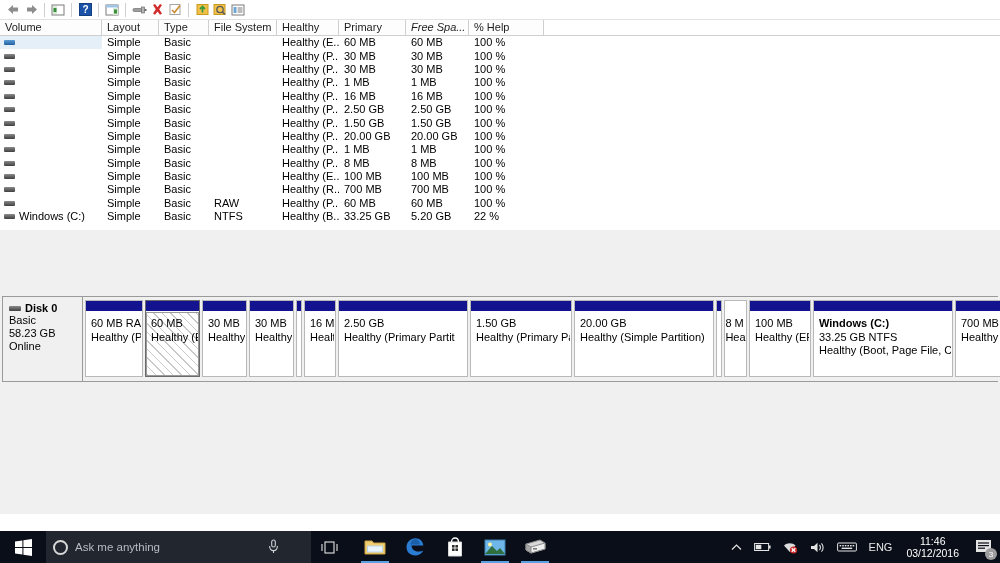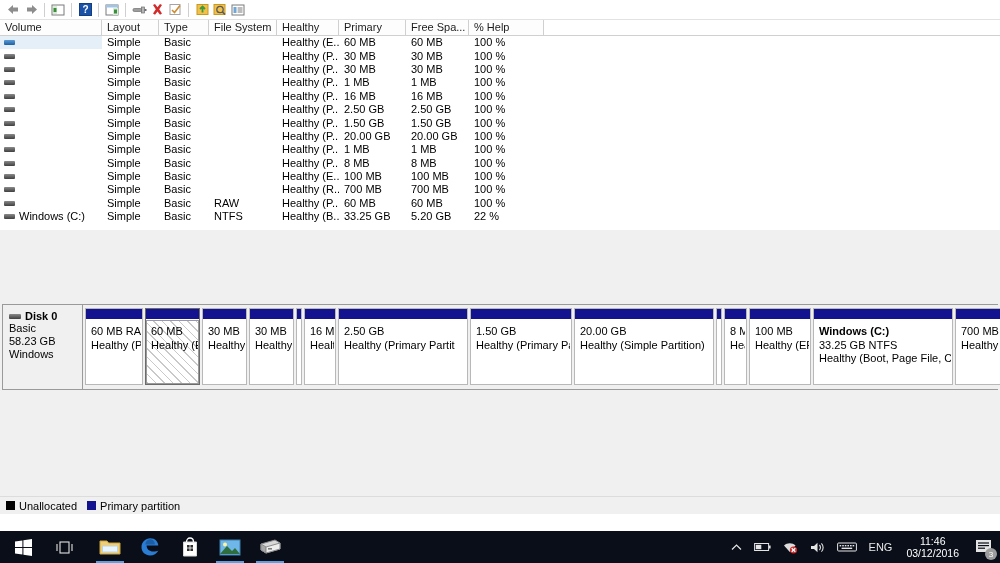--- a/index.html
+++ b/index.html
@@ -80,21 +80,21 @@
   .volicon i {
     position:absolute; left:0; top:1px; width:11px; height:5px;
     background:linear-gradient(#8a8a8a,#3f3f3f); display:block; border-radius:1px;
   }
   .volicon.sel i { background:linear-gradient(#5b9bd5,#1f5fa0); }
 
   
   .disk-pane { position:absolute; left:0; top:292px; width:1000px; height:198px;
                background:#f0f0f0; }
   .disk-row { display:flex; height:86px; border:1px solid #9a9a9a; background:#ffffff;
-              margin:12px 2px; }
+              margin:4px 2px; }
   .disk-info {
     width:80px; flex:none; border-right:1px solid #9a9a9a; padding:5px 6px 0 6px;
     background:#f0f0f0;
   }
   .disk-info .dtitle { font-size:11px; font-weight:bold; color:#000; display:flex; align-items:center; gap:4px;}
   .dicon { width:12px; height:7px; position:relative; flex:none;}
   .dicon i { position:absolute; left:0; top:1px; width:12px; height:5px;
              background:linear-gradient(#8a8a8a,#3f3f3f); border-radius:1px; }
   .disk-info .dline { font-size:11px; color:#000; line-height:13px; }
   .parts { flex:1; display:flex; background:#f0f0f0; padding:3px 2px 4px 2px; gap:2px; }
@@ -235,21 +235,21 @@
   </div>
 
   <div class="vol-pane">
     <div class="vol-header" id="volHeader">
         <div class="vh" style="width: 102px;">Volume</div>
         <div class="vh" style="width: 57px;">Layout</div>
         <div class="vh" style="width: 50px;">Type</div>
         <div class="vh" style="width: 68px;">File System</div>
         <div class="vh" style="width: 62px;">Healthy</div>
         <div class="vh" style="width: 67px;">Primary</div>
-        <div class="vh" style="width: 63px;">Free Spa...</div>
+        <div class="vh" style="width: 63px; font-style: italic;">Free Spa...</div>
         <div class="vh" style="width: 75px;">% Help</div>
       </div>
     <div class="vol-rows" id="volRows">
         <div class="vrow selected">
           <div class="vc c-volume" style="width: 102px;">
             <span class="volicon sel">
               <i></i>
             </span>
             <span></span>
           </div>
@@ -463,21 +463,21 @@
     <div class="disk-row">
       <div class="disk-info">
         <div class="dtitle">
           <span class="dicon">
               <i></i>
             </span>
           <span>Disk 0</span>
         </div>
         <div class="dline">Basic</div>
         <div class="dline">58.23 GB</div>
-        <div class="dline">Windows</div>
+        <div class="dline">Online</div>
       </div>
       <div class="parts" id="partsHolder">
           <div class="part" style="width: 58px; flex: 0 0 58px;">
             <div class="bar"></div>
             <div class="body">
               <div class="plabel">60 MB RAW</div>
               <div class="plabel">Healthy (P</div>
             </div>
           </div>
           <div class="part selected" style="width: 55px; flex: 0 0 55px;">
@@ -536,21 +536,21 @@
               <div class="plabel">Healthy (Simple Partition)</div>
             </div>
           </div>
           <div class="part" style="width: 6px; flex: 0 0 6px;">
             <div class="bar"></div>
             <div class="body">
               <div class="plabel"></div>
               <div class="plabel"></div>
             </div>
           </div>
-          <div class="part" style="width: 23px; flex: 0 0 23px;">
+          <div class="part" style="width: 23px; flex: 0 0 23px; align-items: center;">
             <div class="bar"></div>
             <div class="body">
               <div class="plabel">8 M</div>
               <div class="plabel">Hea</div>
             </div>
           </div>
           <div class="part" style="width: 62px; flex: 0 0 62px;">
             <div class="bar"></div>
             <div class="body">
               <div class="plabel">100 MB</div>
@@ -569,40 +569,41 @@
             <div class="bar"></div>
             <div class="body">
               <div class="plabel">700 MB</div>
               <div class="plabel">Healthy (Recovery P</div>
             </div>
           </div>
         </div>
     </div>
   </div>
 
-  <div class="legend" id="legendHolder">
-      <div class="lg">
-        <span class="sw" style="background: rgb(0, 0, 0);"></span>
-        <span class="t">Unallocated</span>
-      </div>
-      <div class="lg">
-        <span class="sw" style="background: rgb(19, 19, 144);"></span>
-        <span class="t">Primary partition</span>
-      </div>
-    </div>
   <div class="white-strip"></div>
 
   <div class="taskbar">
     <div class="start">
       <svg width="17" height="17" viewBox="0 0 17 17">
         <path d="M0 2.6 L7.4 1.5 L7.4 8 L0 8 Z" fill="#ffffff"></path>
         <path d="M8.4 1.35 L17 0 L17 8 L8.4 8 Z" fill="#ffffff"></path>
         <path d="M0 9 L7.4 9 L7.4 15.5 L0 14.4 Z" fill="#ffffff"></path>
         <path d="M8.4 9 L17 9 L17 17 L8.4 15.65 Z" fill="#ffffff"></path>
       </svg>
+    </div>
+    <div class="searchbox">
+      <span class="cortana-ring"></span>
+      <span class="search-ph">Ask me anything</span>
+      <span class="mic">
+        <svg width="11" height="15" viewBox="0 0 11 15">
+          <rect x="3.7" y="1" width="3.6" height="7" rx="1.8" fill="none" stroke="#cfd3d9" stroke-width="1.1"></rect>
+          <path d="M1.6 7 C1.6 10.2 3.3 11.6 5.5 11.6 C7.7 11.6 9.4 10.2 9.4 7" fill="none" stroke="#cfd3d9" stroke-width="1.1"></path>
+          <line x1="5.5" y1="11.6" x2="5.5" y2="14" stroke="#cfd3d9" stroke-width="1.1"></line>
+        </svg>
+      </span>
     </div>
     <div class="taskview">
       <svg width="17" height="13" viewBox="0 0 17 13">
         <rect x="4" y="1" width="9" height="11" fill="none" stroke="#e4e4e4" stroke-width="1.1"></rect>
         <line x1="1" y1="3" x2="1" y2="10" stroke="#e4e4e4" stroke-width="1.1"></line>
         <line x1="16" y1="3" x2="16" y2="10" stroke="#e4e4e4" stroke-width="1.1"></line>
       </svg>
     </div>
 
     <div class="tb-apps">

